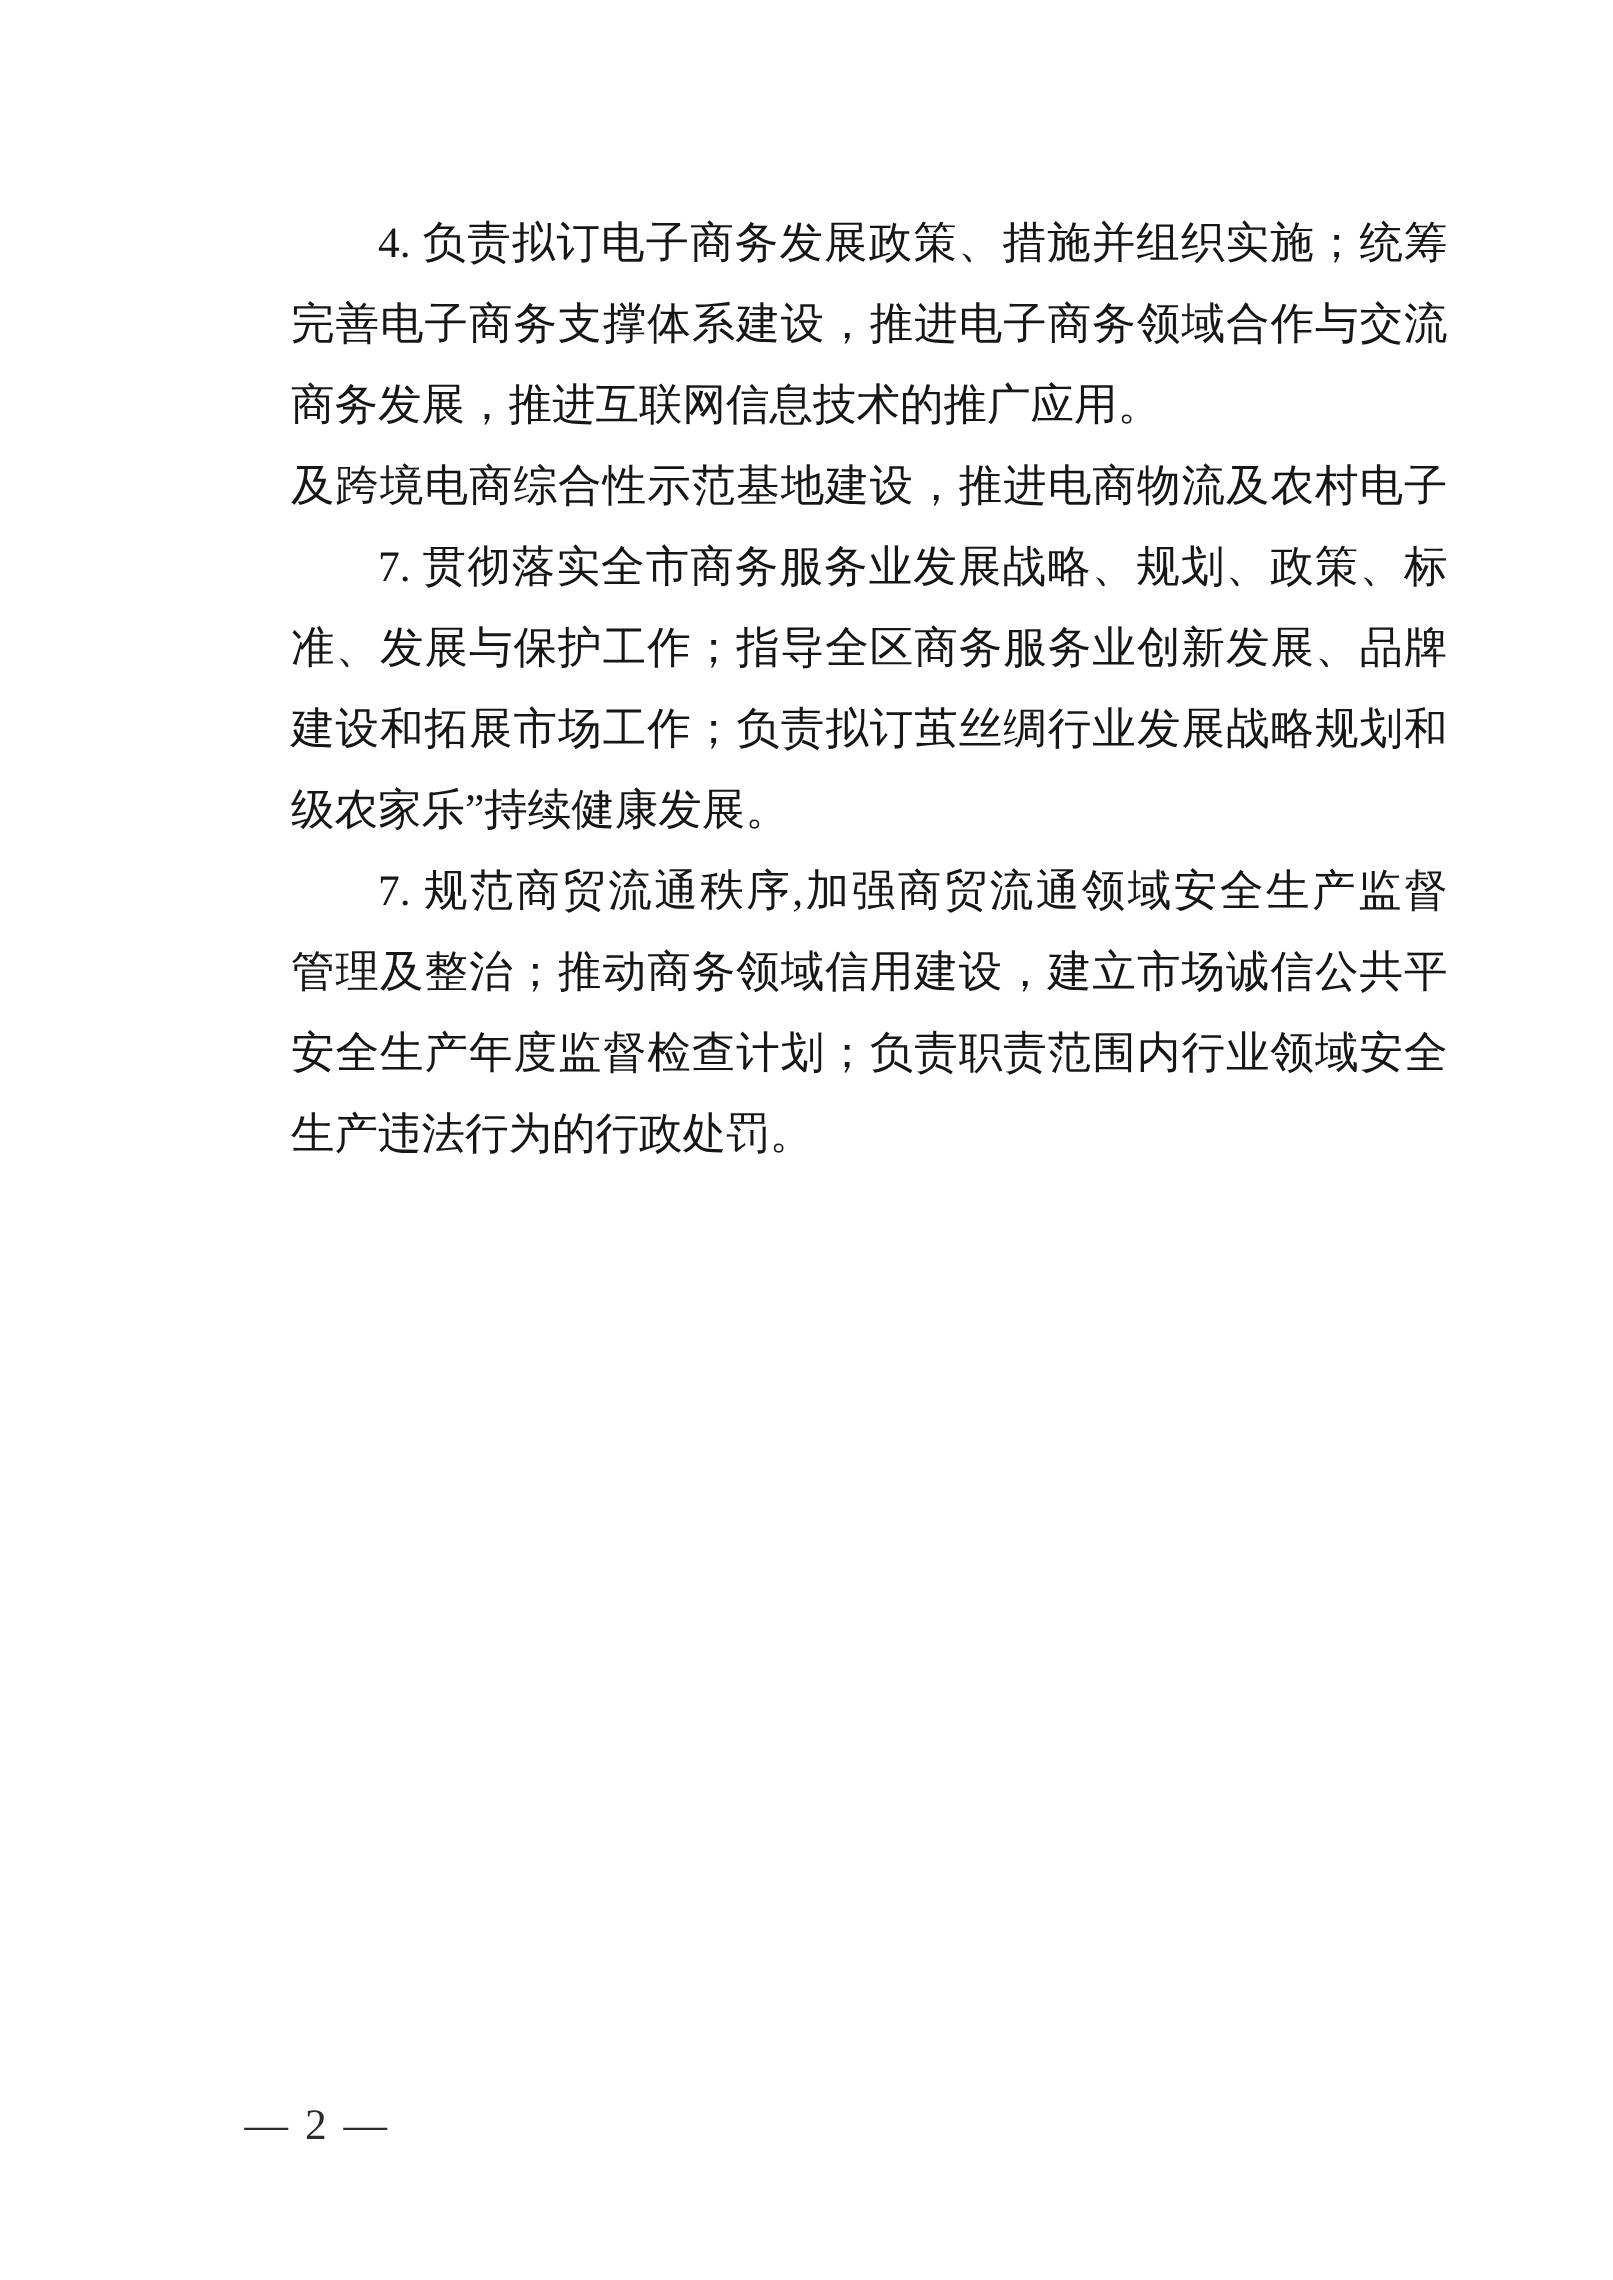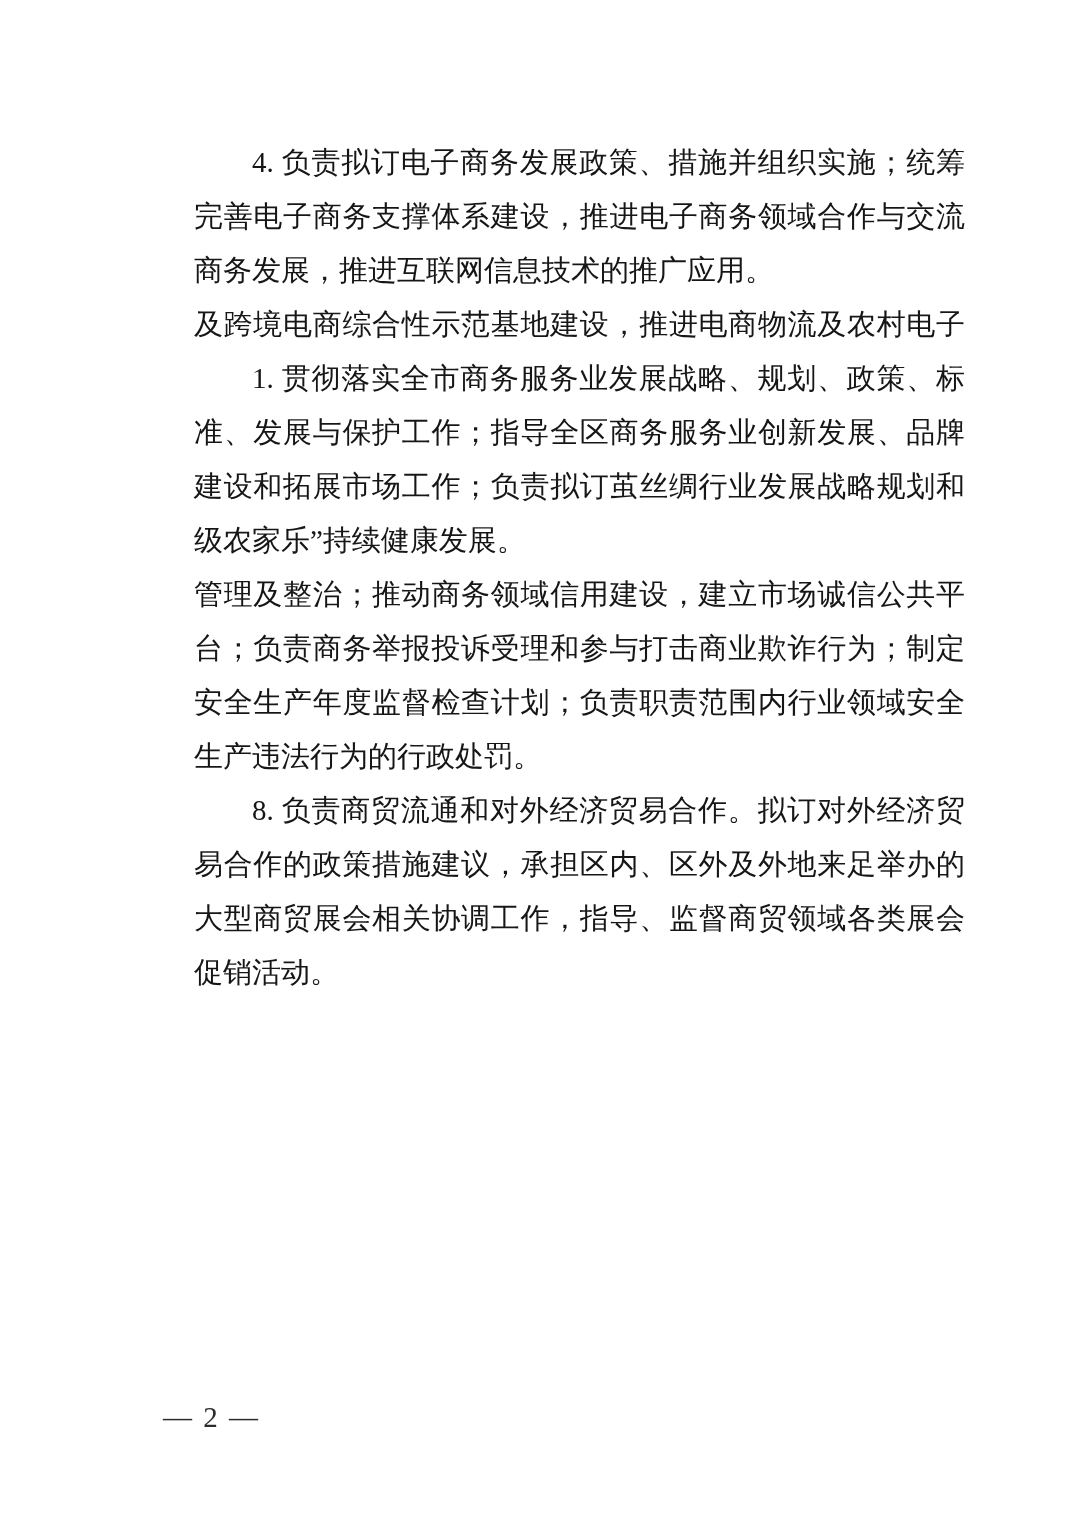--- a/index.html
+++ b/index.html
@@ -56,32 +56,26 @@
 
 <div class="page">
   <div class="body-text">
       <div class="para">
         <div class="line indent">4. 负责拟订电子商务发展政策、措施并组织实施；统筹</div>
         <div class="line">完善电子商务支撑体系建设，推进电子商务领域合作与交流</div>
         <div class="line para-end">商务发展，推进互联网信息技术的推广应用。</div>
         <div class="line">及跨境电商综合性示范基地建设，推进电商物流及农村电子</div>
       </div>
       <div class="para">
-        <div class="line indent">1. 贯彻落实全市商务服务业发展战略、规划、政策、标</div>
+        <div class="line indent">7. 贯彻落实全市商务服务业发展战略、规划、政策、标</div>
         <div class="line">准、发展与保护工作；指导全区商务服务业创新发展、品牌</div>
         <div class="line">建设和拓展市场工作；负责拟订茧丝绸行业发展战略规划和</div>
         <div class="line para-end">级农家乐”持续健康发展。</div>
       </div>
       <div class="para">
+        <div class="line indent">7. 规范商贸流通秩序,加强商贸流通领域安全生产监督</div>
         <div class="line">管理及整治；推动商务领域信用建设，建立市场诚信公共平</div>
-        <div class="line">台；负责商务举报投诉受理和参与打击商业欺诈行为；制定</div>
         <div class="line">安全生产年度监督检查计划；负责职责范围内行业领域安全</div>
         <div class="line para-end">生产违法行为的行政处罚。</div>
-      </div>
-      <div class="para">
-        <div class="line indent">8. 负责商贸流通和对外经济贸易合作。拟订对外经济贸</div>
-        <div class="line">易合作的政策措施建议，承担区内、区外及外地来足举办的</div>
-        <div class="line">大型商贸展会相关协调工作，指导、监督商贸领域各类展会</div>
-        <div class="line para-end">促销活动。</div>
       </div>
     </div>
   <div class="page-number">— 2 —</div>
 </div>
 
 </body></html>

